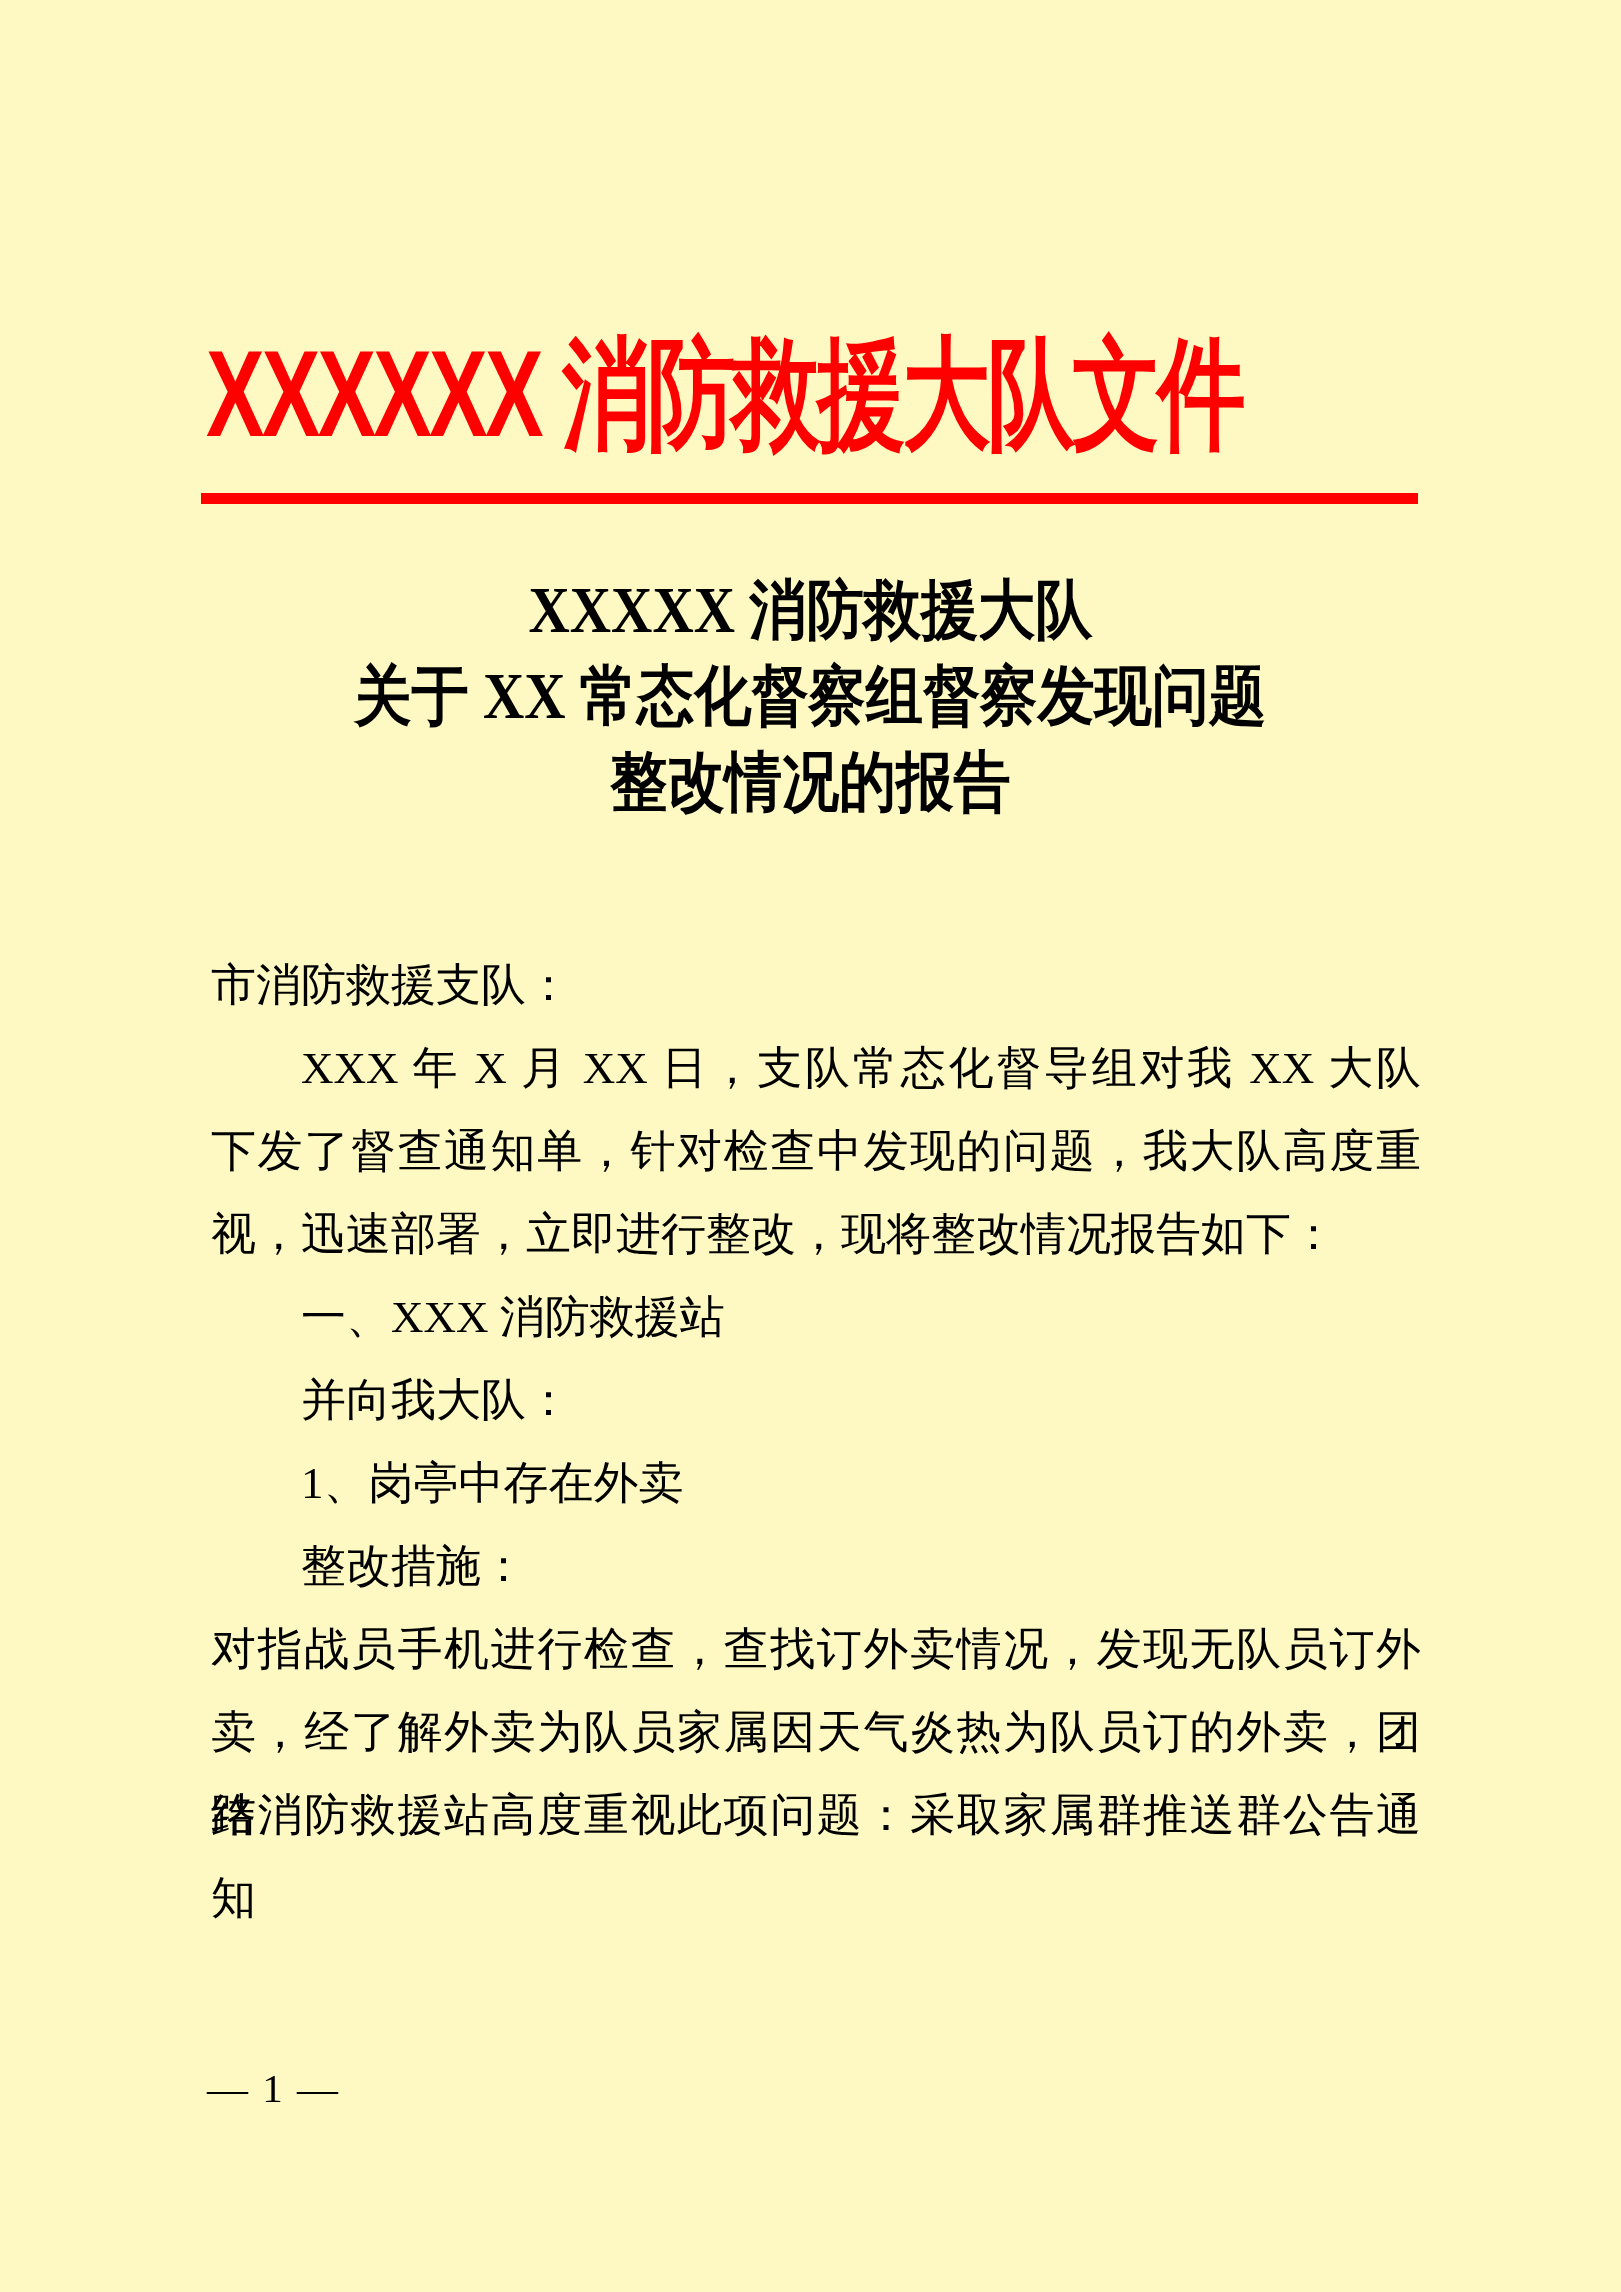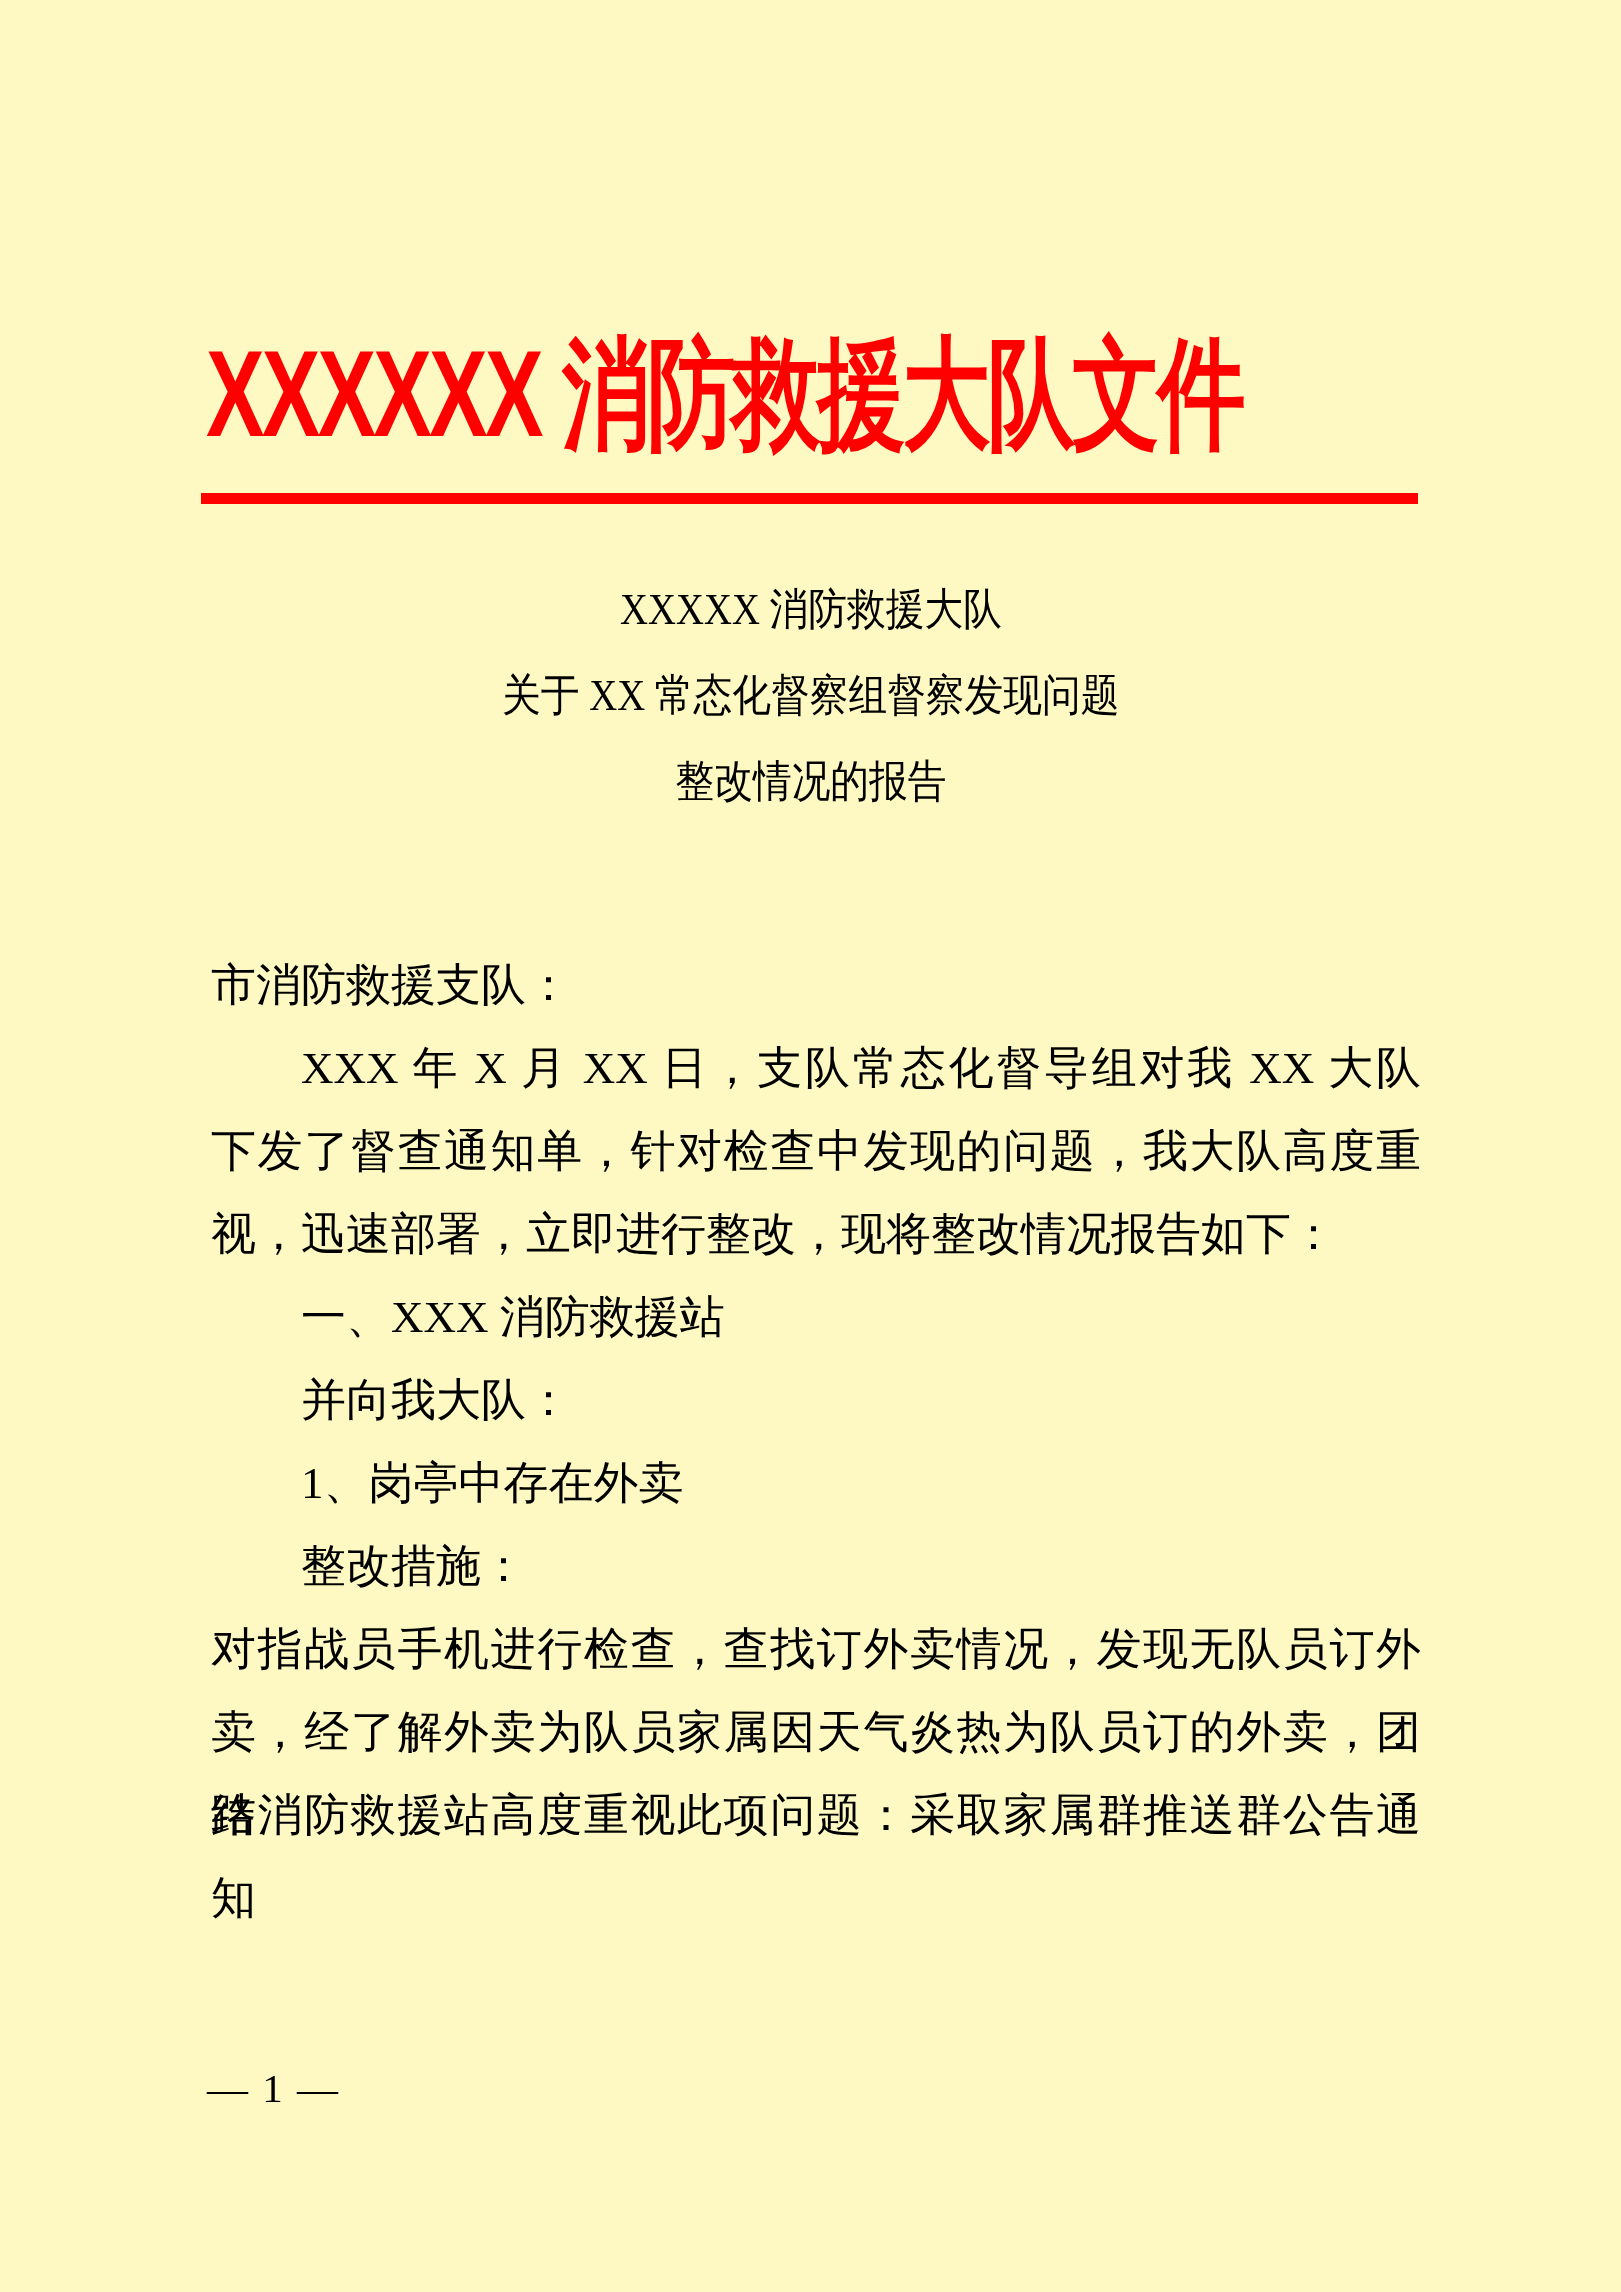--- a/index.html
+++ b/index.html
@@ -41,23 +41,23 @@
     background: #ff0000;
   }
 
   
   .title {
     position: absolute;
     left: 0;
     top: 567px;
     width: 1621px;
     text-align: center;
-    font-size: 44px;
+    font-size: 65px;
     line-height: 86px;
-    font-weight: 400;
+    font-weight: 700;
     white-space: nowrap;
   }
   .title-line { display: block; }
   .title-line > span {
     display: inline-block;
     transform: scaleX(0.88);
     transform-origin: center top;
   }
 
   

